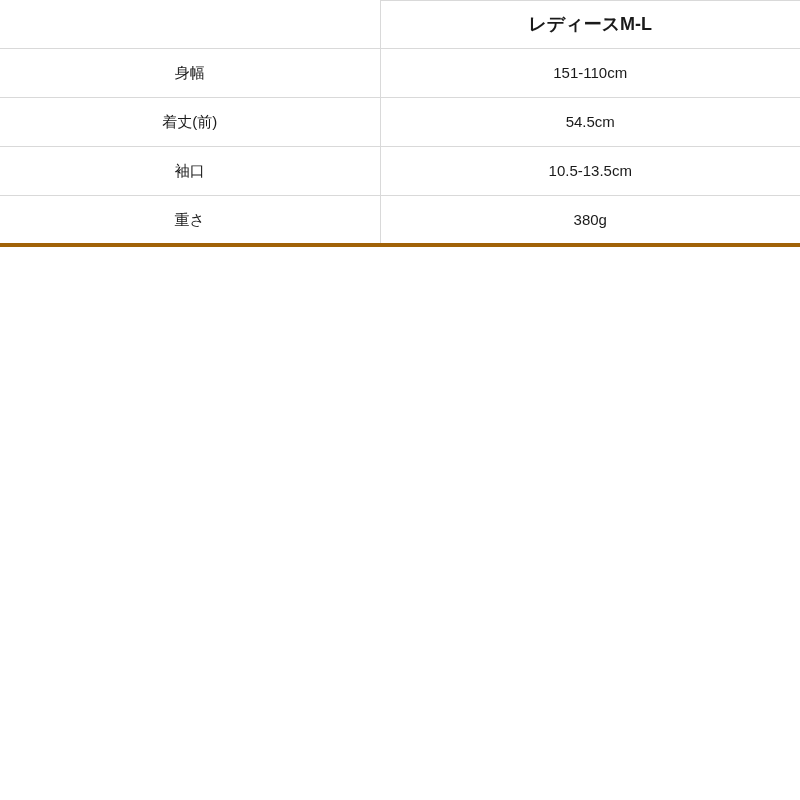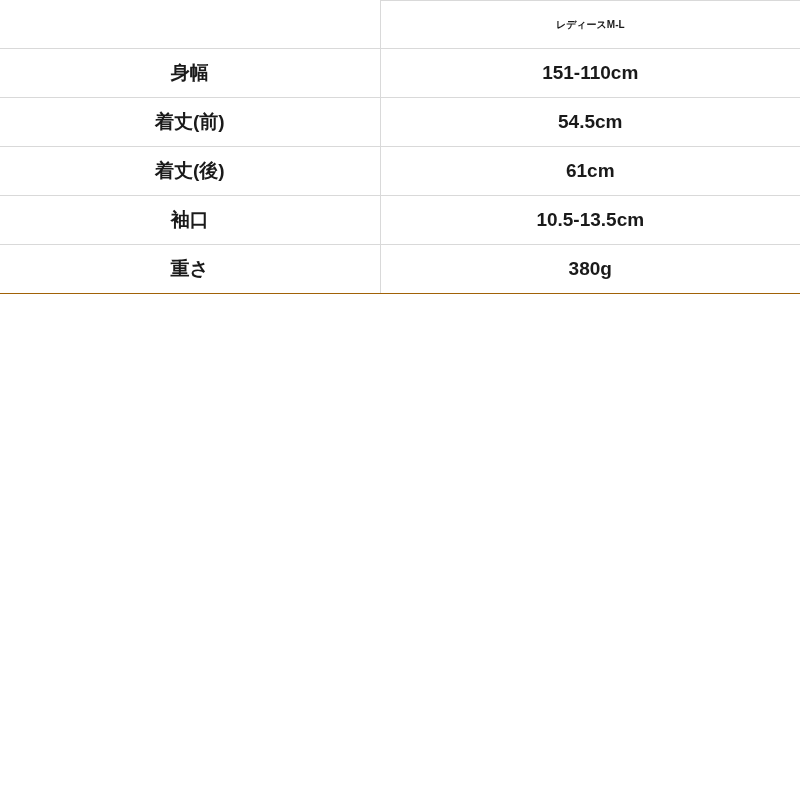--- a/index.html
+++ b/index.html
@@ -28,39 +28,39 @@
   table.size-table col.label-col { width: 380px; }
   table.size-table col.value-col { width: 420px; }
 
   table.size-table th,
   table.size-table td {
     border: 1px solid #d9d9d9;
     height: 49px;
     padding: 0 8px;
     text-align: center;
     vertical-align: middle;
-    font-size: 19px;
-    font-weight: bold;
+    font-size: 15px;
+    font-weight: normal;
     line-height: 1.3;
     box-sizing: border-box;
   }
   table.size-table thead th {
     height: 48px;
     font-weight: bold;
-    font-size: 10px;
+    font-size: 18px;
   }
   table.size-table thead th.corner-cell {
     border-left: none;
     border-top: none;
   }
   table.size-table tbody tr td:first-child {
     border-left: none;
   }
   table.size-table tbody tr:last-child td {
-    border-bottom: 1px solid #a16207;
+    border-bottom: 4px solid #a16207;
     text-align: center;
   }
   table.size-table tbody tr td:last-child,
   table.size-table thead th:last-child {
     border-right: none;
   }
   .spacer {
     width: 800px;
   }
 </style>
@@ -82,24 +82,20 @@
     <tbody>
       <tr>
         <td>身幅</td>
         <td>151-110cm</td>
       </tr>
       <tr>
         <td>着丈(前)</td>
         <td>54.5cm</td>
       </tr>
       <tr>
-        <td>着丈(後)</td>
-        <td>61cm</td>
-      </tr>
-      <tr>
         <td>袖口</td>
         <td>10.5-13.5cm</td>
       </tr>
       <tr>
         <td>重さ</td>
         <td>380g</td>
       </tr>
     </tbody>
   </table>
   <div class="spacer"></div>

